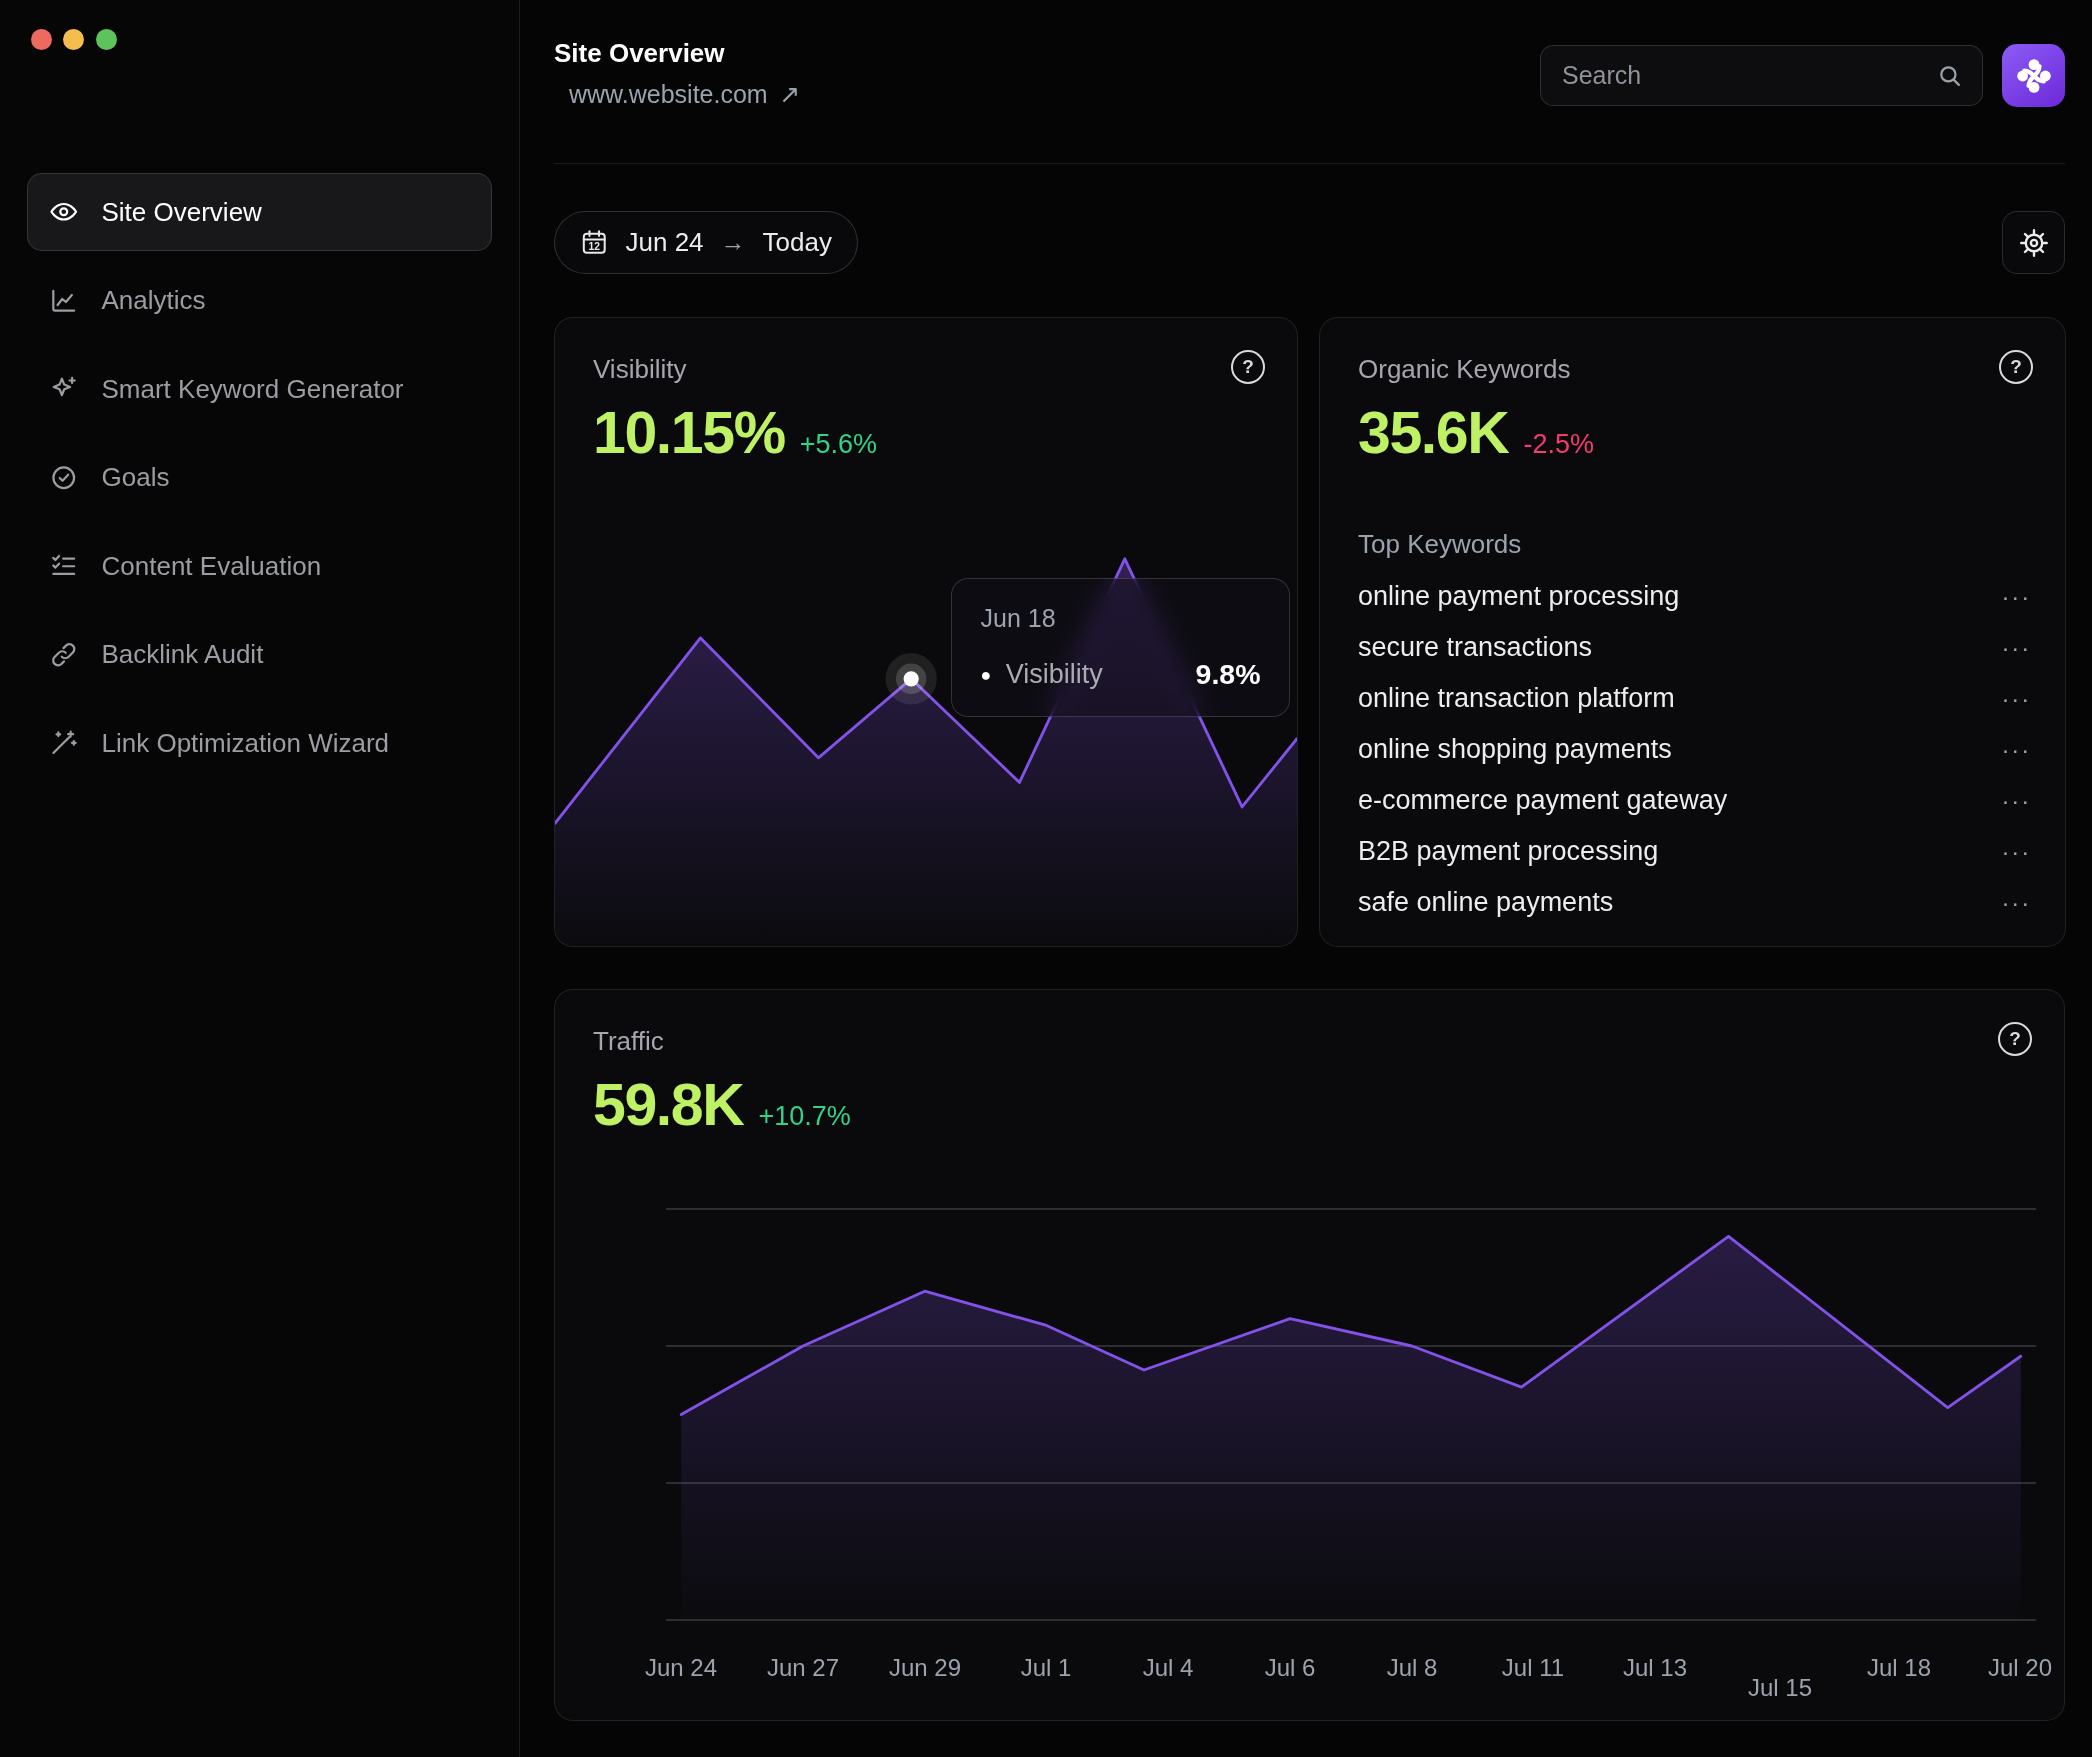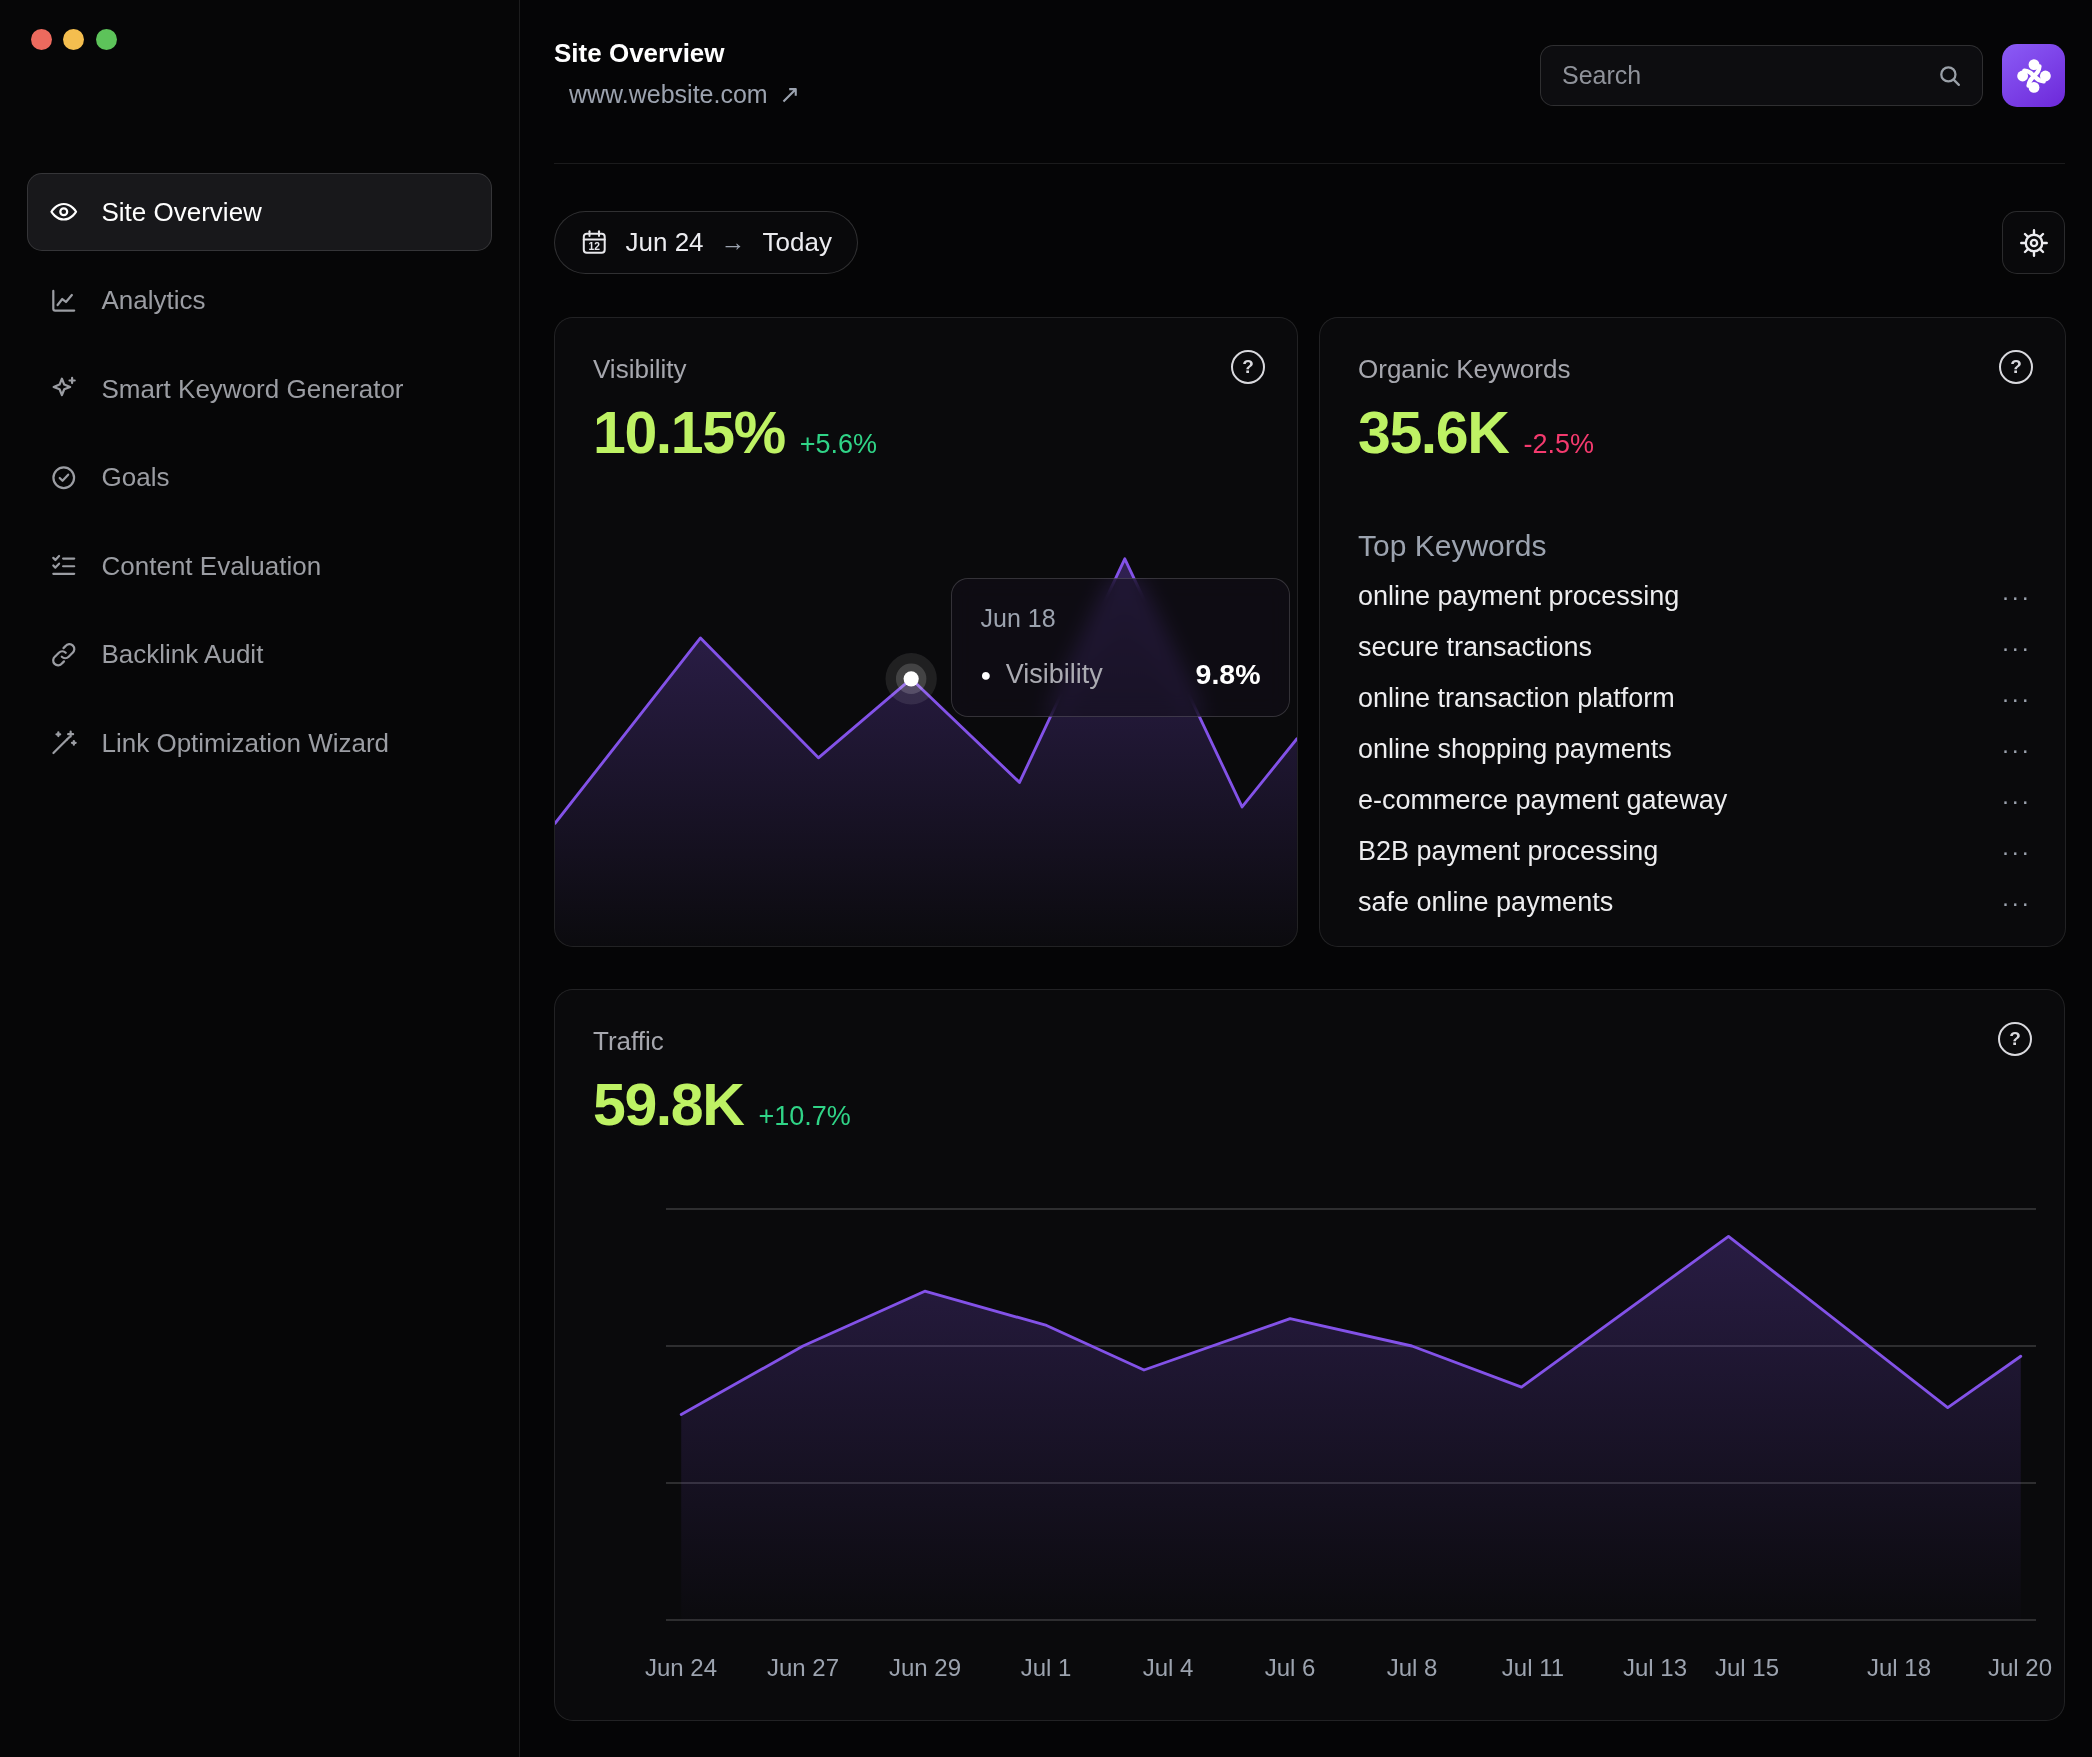--- a/index.html
+++ b/index.html
@@ -54,21 +54,21 @@
   
   .vis-chart{position:absolute;left:0;bottom:0;width:742px;height:409px;}
   .tooltip{position:absolute;left:396px;top:260px;width:339px;border-radius:17px;border:1.4px solid rgba(255,255,255,.16);background:rgba(18,14,26,.55);backdrop-filter:blur(11.4px);padding:25px 28.5px;}
   .tt-date{font-size:25px;color:#9CA3AF;}
   .tt-row{display:flex;align-items:center;gap:14.3px;margin-top:25px;}
   .tt-dot{font-size:18px;color:#fff;line-height:1;}
   .tt-series{font-size:27px;color:#ABABB2;}
   .tt-val{margin-left:auto;font-size:28.5px;font-weight:600;color:#fff;}
 
   
-  .kw-section{position:absolute;left:38px;top:211px;font-size:30px;color:#9CA3AF;}
+  .kw-section{position:absolute;left:38px;top:211px;font-size:26px;color:#9CA3AF;}
   .kw-list{position:absolute;left:38px;right:32px;top:253px;}
   .kw-row{display:flex;align-items:center;height:51px;}
   .kw-text{font-size:27px;color:#ededef;white-space:nowrap;}
   .kw-menu{margin-left:auto;background:none;border:none;color:#9CA3AF;font-size:24px;letter-spacing:1.9px;cursor:pointer;padding:0 1.9px;font-family:inherit;}
 
   
   .yaxis{position:absolute;left:0;top:219px;width:95px;height:411px;}
   .yaxis span{position:absolute;right:0;transform:translateY(-50%);font-size:24px;color:#9CA3AF;}
   .plot-area{position:absolute;left:111px;top:219px;width:1370px;height:411px;}
   .xaxis{position:absolute;left:111px;top:664px;width:1370px;height:32px;}
@@ -315,21 +315,21 @@
       <div class="xaxis">
           <span style="left: 15px;">Jun 24</span>
           <span style="left: 137px;">Jun 27</span>
           <span style="left: 259px;">Jun 29</span>
           <span style="left: 380px; text-align: center;">Jul 1</span>
           <span style="left: 502px;">Jul 4</span>
           <span style="left: 624px;">Jul 6</span>
           <span style="left: 746px;">Jul 8</span>
           <span style="left: 867px;">Jul 11</span>
           <span style="left: 989px;">Jul 13</span>
-          <span style="left: 1081px;">Jul 15</span>
+          <span style="left: 1114px; margin-top: 20px;">Jul 15</span>
           <span style="left: 1233px;">Jul 18</span>
           <span style="left: 1354px;">Jul 20</span>
         </div>
     </section>
 
   </main>
 </div>
 
 
 </body></html>

